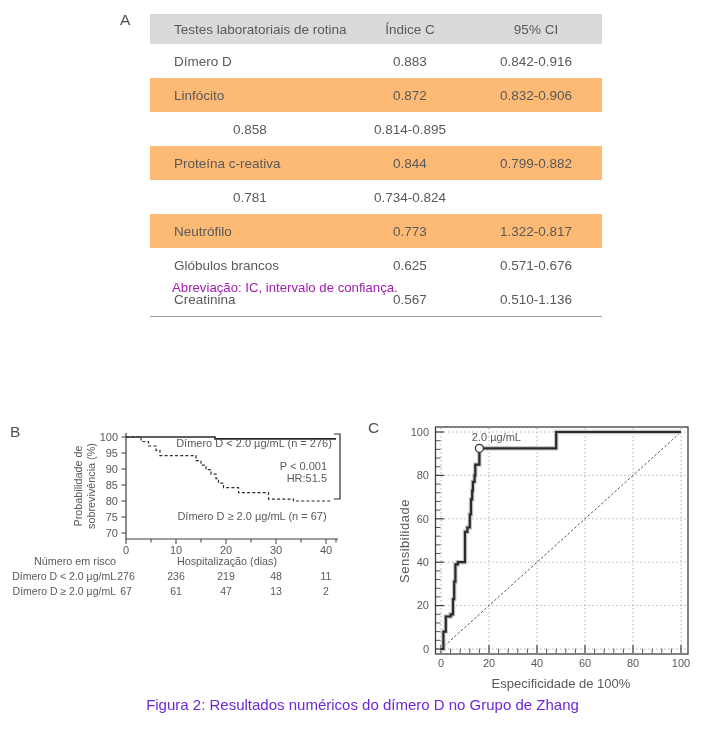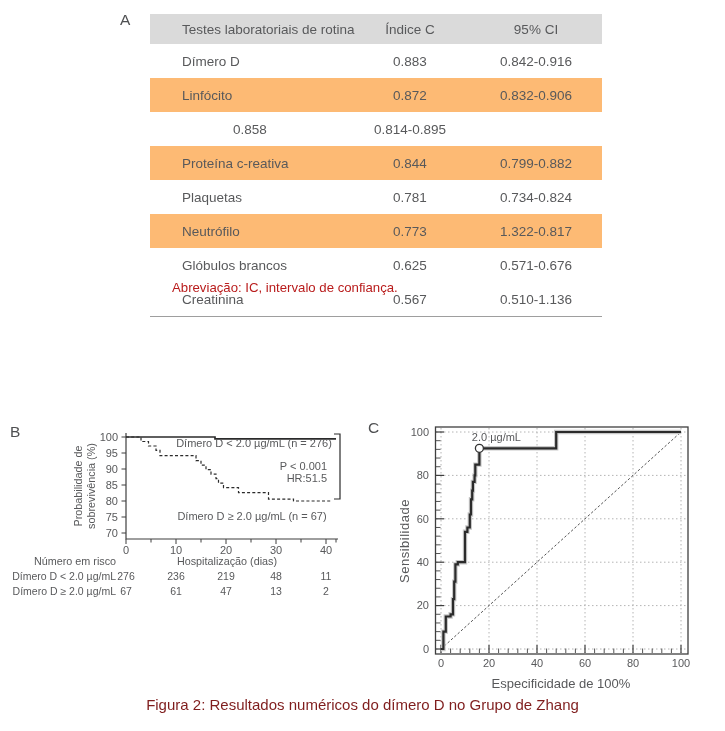--- a/index.html
+++ b/index.html
@@ -5,24 +5,24 @@
   html,body{margin:0;padding:0;background:#fff;}
   .canvas{position:relative;width:725px;height:731px;background:#fff;overflow:hidden;
           font-family:"Liberation Sans","DejaVu Sans",sans-serif;color:#58595b;}
   .panel-letter{position:absolute;font-size:15.5px;color:#4f5052;}
   .tableA{position:absolute;left:150px;top:14px;width:452px;border-bottom:1px solid #9e9e9e;}
   .thead,.trow{display:grid;grid-template-columns:200px 120px 132px;align-items:center;font-size:13.5px;}
   .thead{height:30px;background:#dadada;}
   .trow{height:34px;}
   .trow.alt{background:#fdba74;}
   .tcell{white-space:nowrap;}
-  .c0{padding-left:32px;text-align:left;}
+  .c0{padding-left:24px;text-align:left;}
   .c1,.c2{text-align:center;}
-  .footnote{position:absolute;left:172px;top:280px;font-size:13.2px;color:#b91c1c;}
-  .caption{position:absolute;left:0;top:696px;width:725px;text-align:center;font-size:15px;color:#7f1d1d;}
+  .footnote{position:absolute;left:172px;top:280px;font-size:13.2px;color:#a21caf;}
+  .caption{position:absolute;left:0;top:696px;width:725px;text-align:center;font-size:15px;color:#6d28d9;}
   #charts{position:absolute;left:0;top:0;}
 </style>
 </head>
 <body>
 
 <div class="canvas">
 
   <div class="panel-letter" style="left:120px;top:11px;">A</div>
 
   <div class="tableA">
@@ -45,21 +45,20 @@
         <div class="trow">
           <div class="tcell c1">0.858</div>
           <div class="tcell c2">0.814-0.895</div>
         </div>
         <div class="trow alt">
           <div class="tcell c0">Proteína c-reativa</div>
           <div class="tcell c1">0.844</div>
           <div class="tcell c2">0.799-0.882</div>
         </div>
         <div class="trow">
-          <div class="tcell c0">Plaquetas</div>
           <div class="tcell c1">0.781</div>
           <div class="tcell c2">0.734-0.824</div>
         </div>
         <div class="trow alt">
           <div class="tcell c0">Neutrófilo</div>
           <div class="tcell c1">0.773</div>
           <div class="tcell c2">1.322-0.817</div>
         </div>
         <div class="trow">
           <div class="tcell c0">Glóbulos brancos</div>

